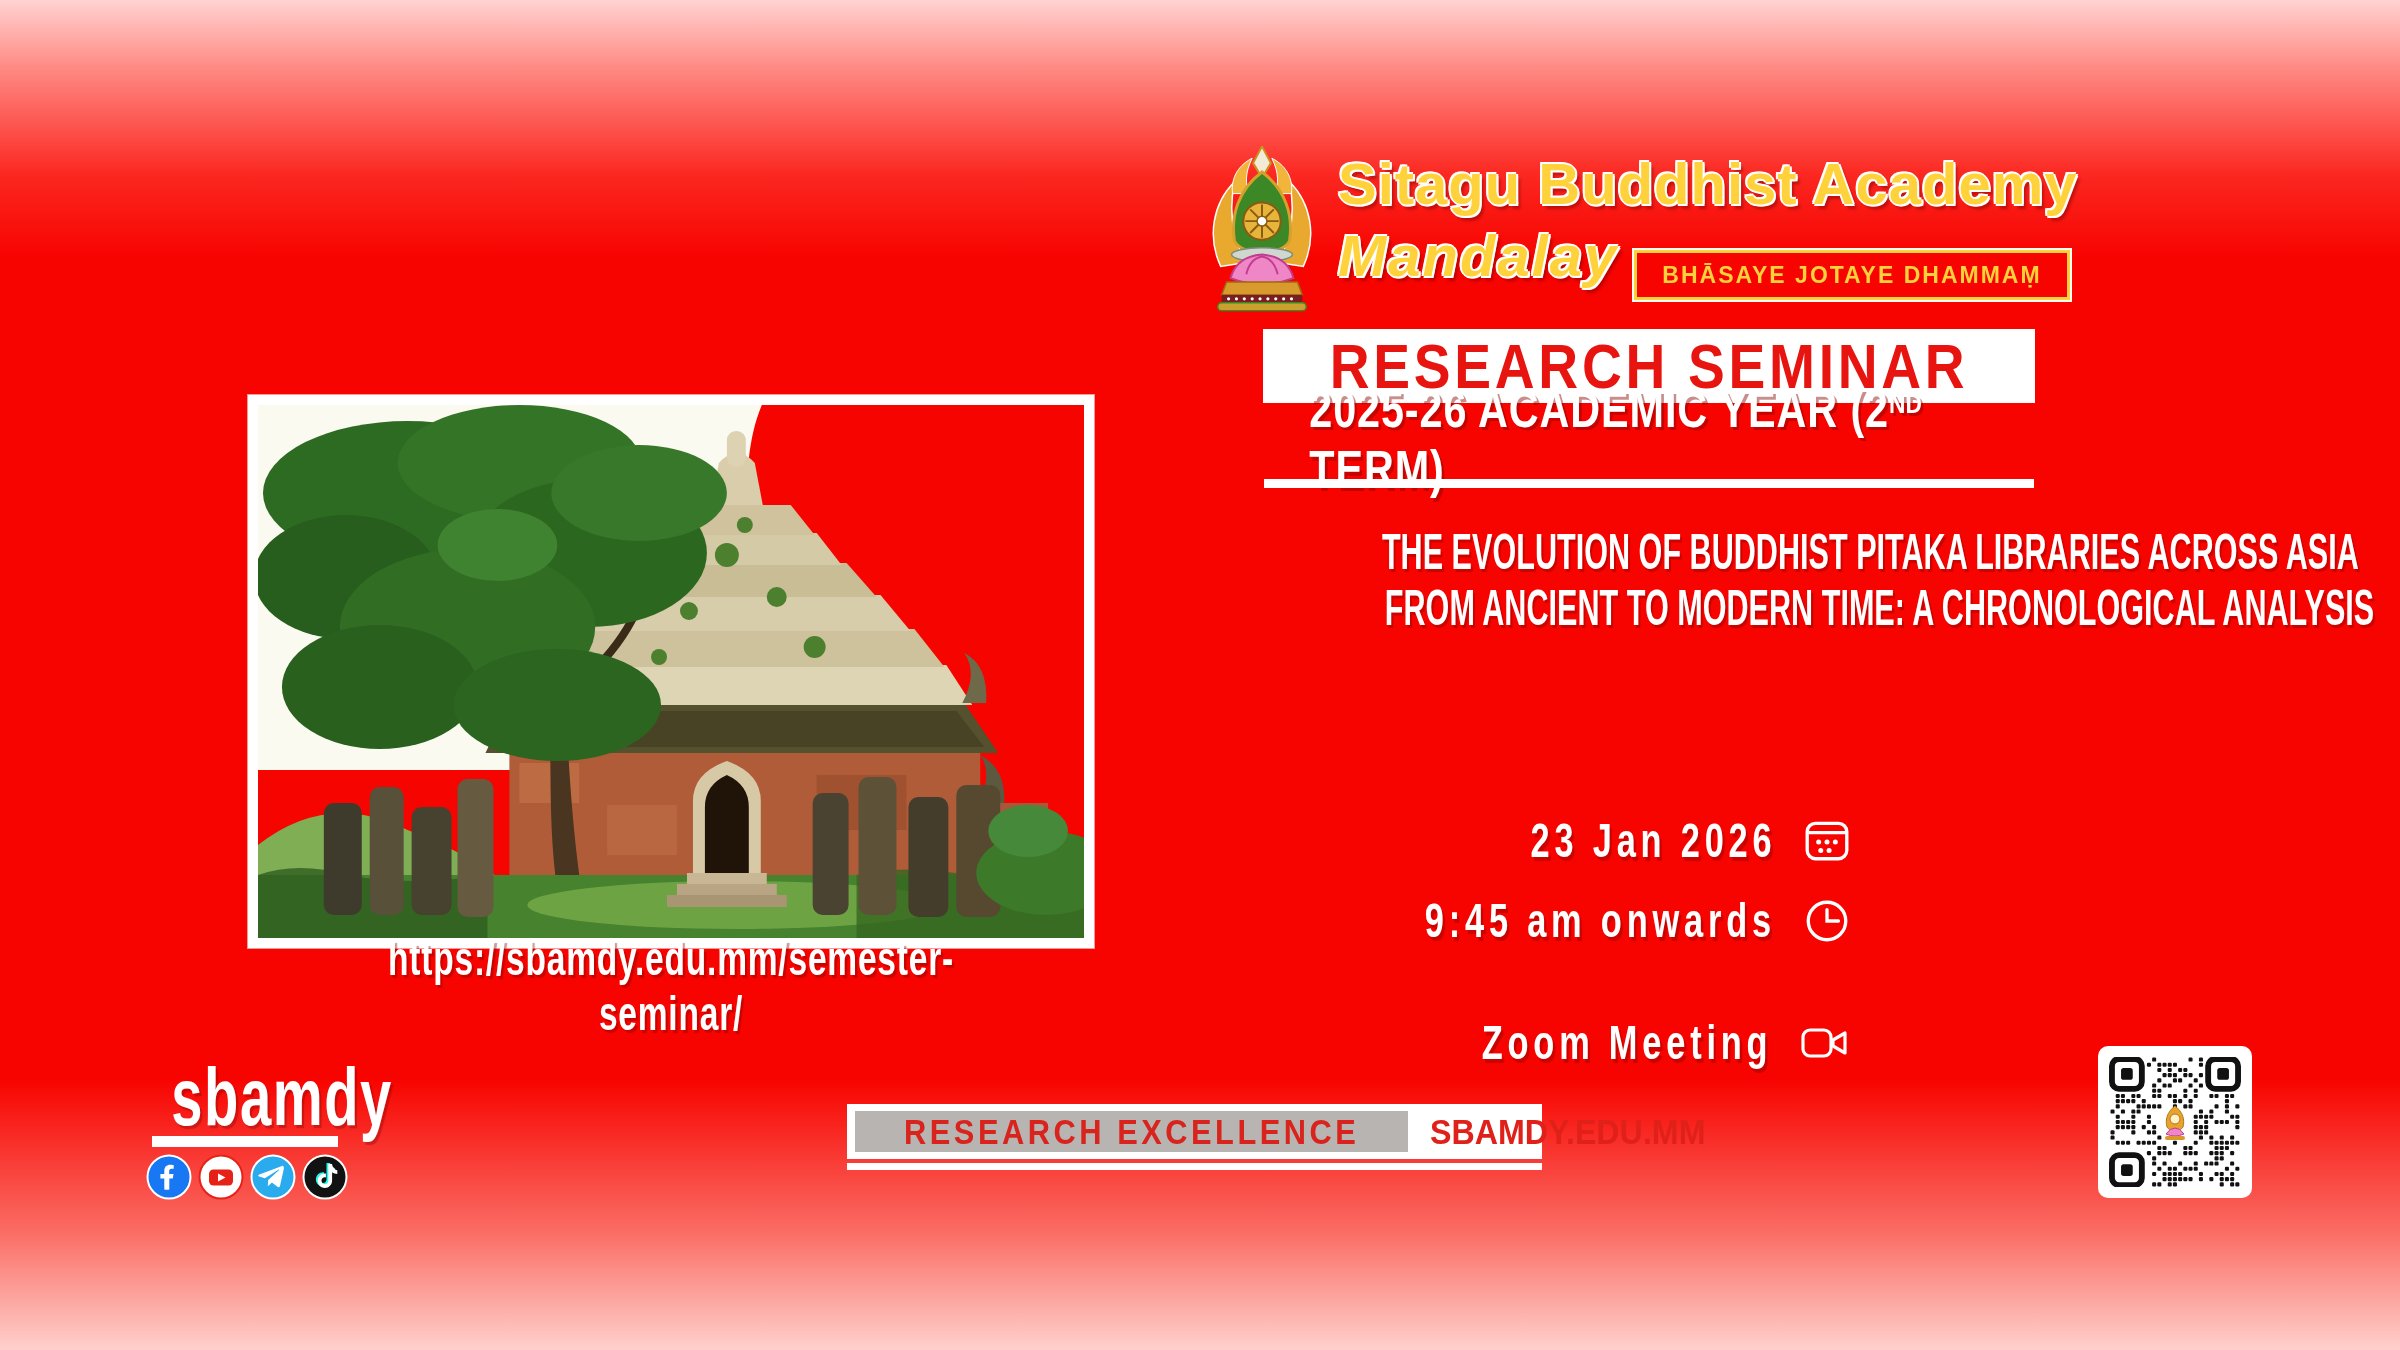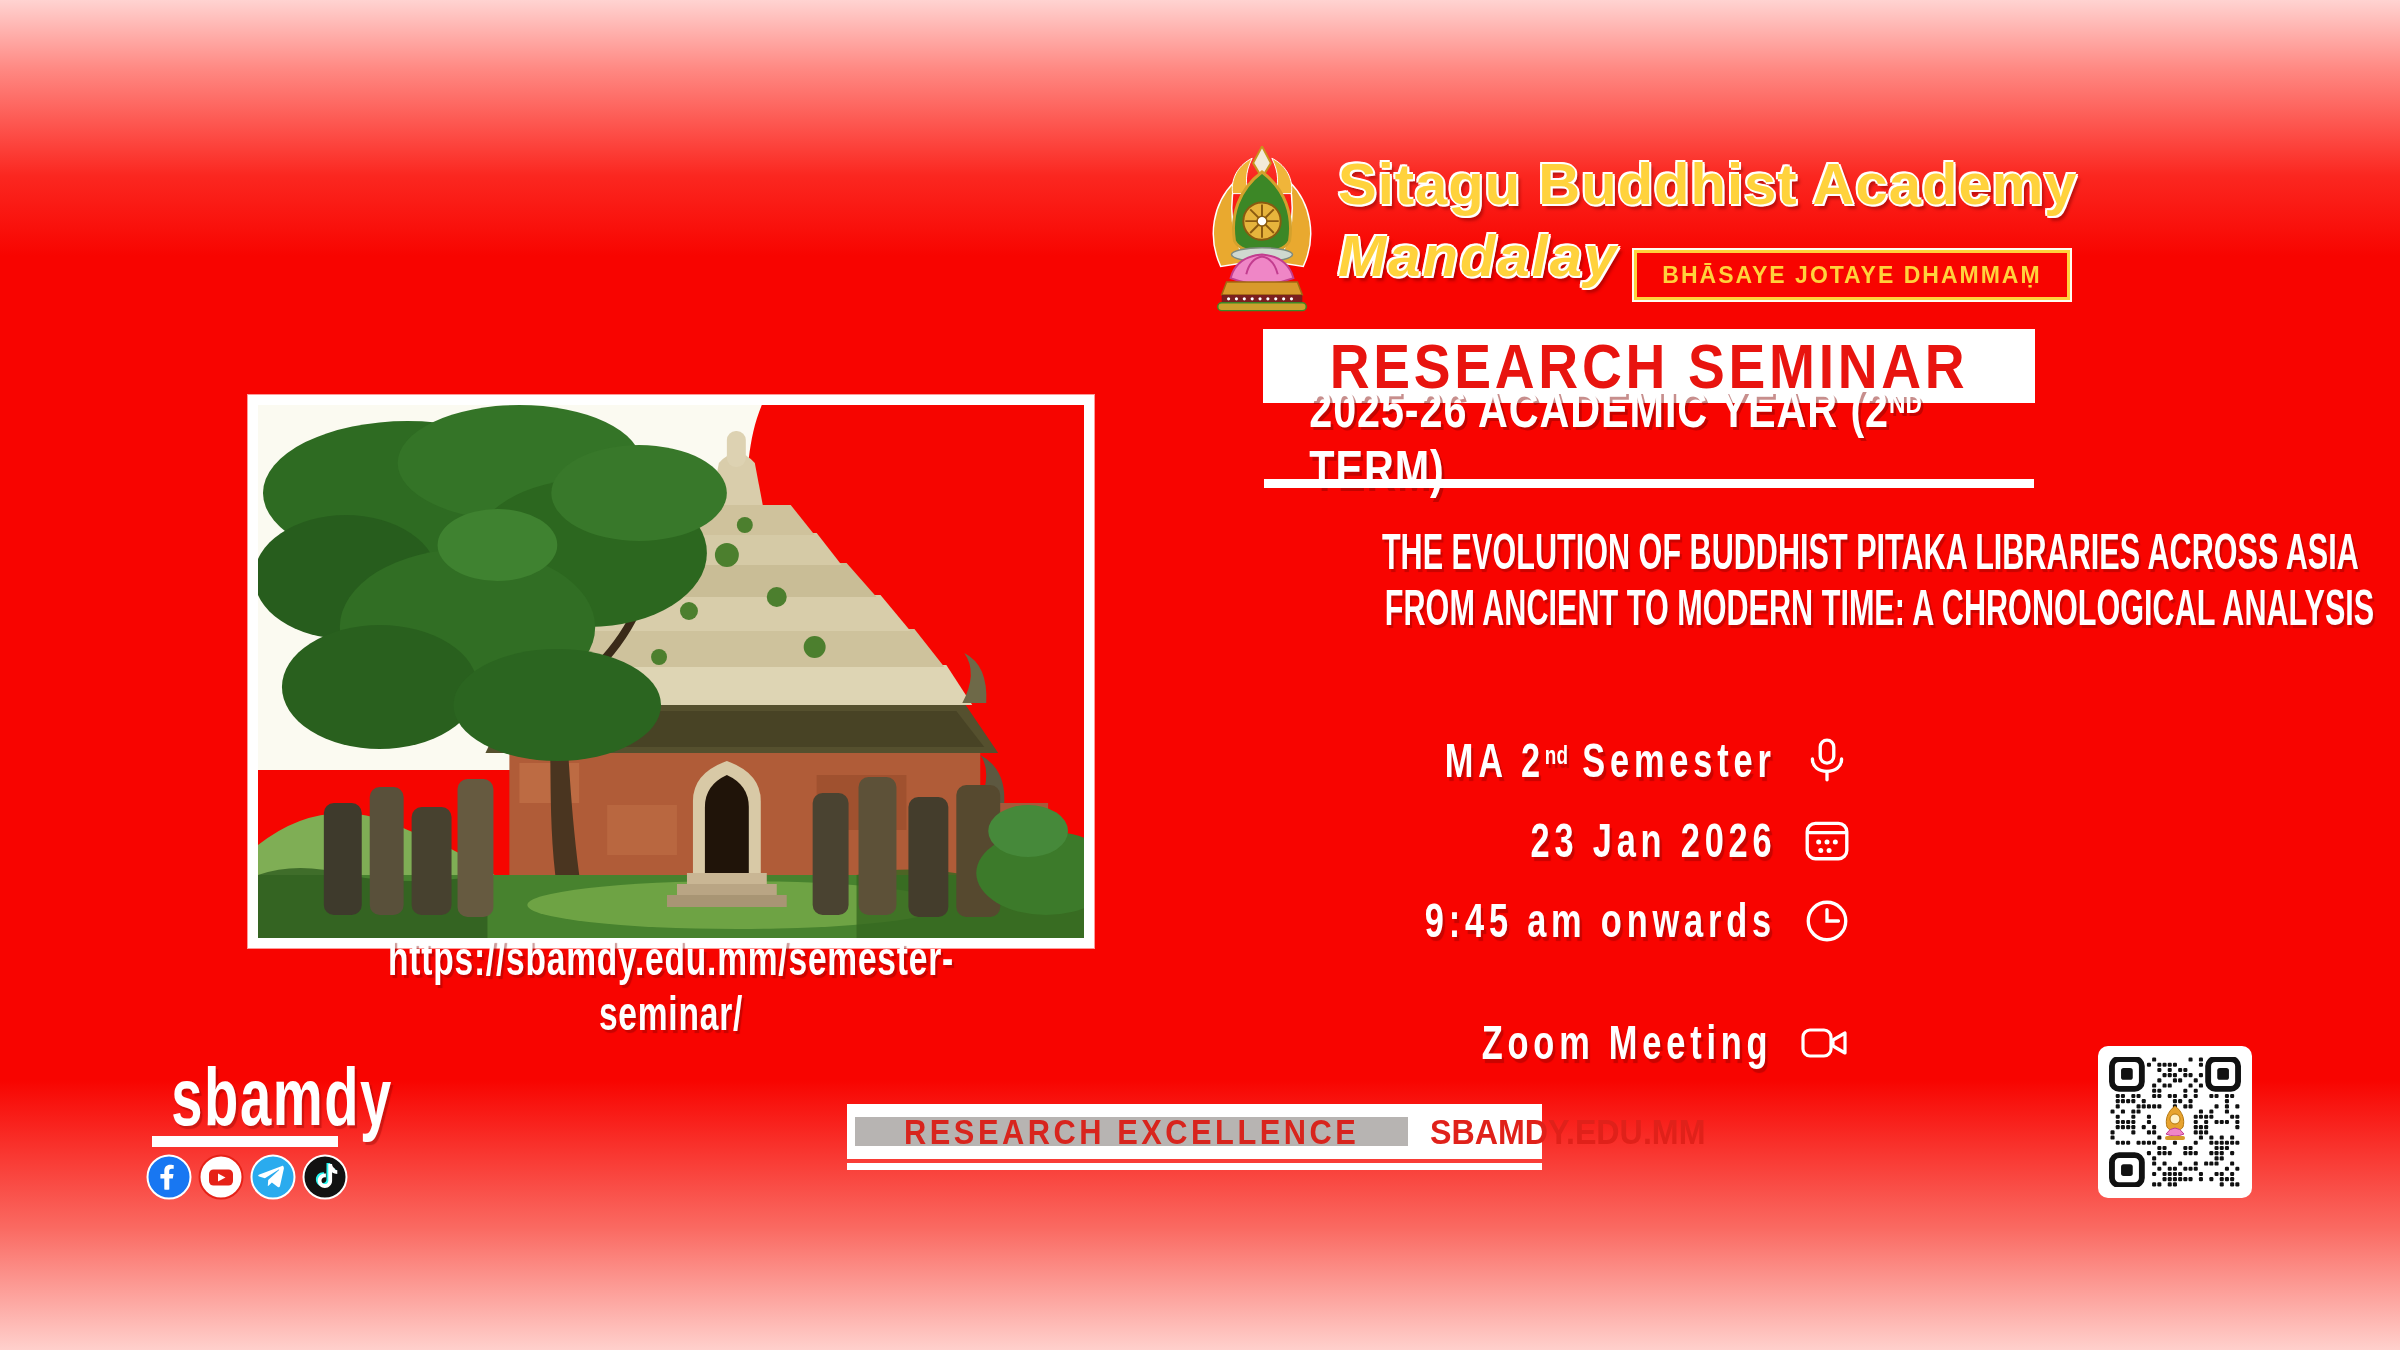--- a/index.html
+++ b/index.html
@@ -53,21 +53,21 @@
 
   
   .brand-name{left:140px;top:1056px;width:210px;}
   .brand-name span{display:inline-block;transform:scale(.78,1.12);font-size:72px;font-weight:bold;color:#fff;letter-spacing:2px;
     text-shadow:3px 3px 1px rgba(130,5,0,.35);}
   .brand-bar{left:152px;top:1136px;width:186px;height:11px;background:#fff;}
   .social-row{left:146px;top:1154px;display:flex;gap:6px;}
 
   
   .footer-banner{left:847px;top:1104px;width:695px;height:55px;background:#fff;display:flex;align-items:center;}
-  .excellence-chip{margin-left:8px;height:29px;background:#b7b4b2;display:flex;align-items:center;padding:0 18px;}
+  .excellence-chip{margin-left:8px;height:41px;background:#b7b4b2;display:flex;align-items:center;padding:0 18px;}
   .excellence-chip span{display:inline-block;transform:scale(.88,1);font-size:35px;font-weight:bold;color:#d8241d;letter-spacing:4px;white-space:nowrap;}
   .website-text{margin-left:10px;display:inline-block;transform:scale(.92,1);font-size:35px;font-weight:bold;color:#e0211a;letter-spacing:0;white-space:nowrap;}
   .footer-underline{left:847px;top:1163px;width:695px;height:7px;background:#fff;}
 
   
   .qr-box{left:2098px;top:1046px;width:154px;height:152px;background:#fff;border-radius:10px;padding:11px;box-sizing:border-box;}
   .qr-box svg{display:block;width:100%;height:100%;}
   .qr-logo{left:2158px;top:1104px;width:34px;height:38px;}
 </style>
 </head>
@@ -119,28 +119,20 @@
     <span>RESEARCH SEMINAR</span>
   </div>
   <div class="abs year-line">
     <span class="yr"><span>2025-26 ACADEMIC YEAR (2</span><span class="sup">ND</span><span> TERM)</span></span>
   </div>
   <div class="abs year-underline"></div>
 
   <div class="abs title-line title-1"><span>THE EVOLUTION OF BUDDHIST PITAKA LIBRARIES ACROSS ASIA</span></div>
   <div class="abs title-line title-2"><span>FROM ANCIENT TO MODERN TIME: A CHRONOLOGICAL ANALYSIS</span></div>
 
-  <div class="abs detail-row row-0">
-    <span class="lbl"><span>MA 2</span><span class="sup">nd</span><span> Semester</span></span>
-    <svg width="50" height="54" viewBox="0 0 48 48" fill="none" stroke="#fff" stroke-width="3.2" stroke-linecap="round">
-      <rect x="17.5" y="4" width="13" height="22" rx="6.5"></rect>
-      <path d="M10 22c0 8 6.5 12 14 12s14-4 14-12"></path>
-      <line x1="24" y1="34" x2="24" y2="42"></line>
-    </svg>
-  </div>
   <div class="abs detail-row row-1">
     <span class="lbl">23 Jan 2026</span>
     <svg width="50" height="50" viewBox="0 0 48 48" fill="none" stroke="#fff" stroke-width="3.2" stroke-linecap="round">
       <rect x="5" y="7" width="38" height="34" rx="8"></rect>
       <line x1="7" y1="16" x2="41" y2="16"></line>
       <g fill="#fff" stroke="none">
           <circle cx="16" cy="25" r="2.4"></circle>
           <circle cx="24" cy="25" r="2.4"></circle>
           <circle cx="32" cy="25" r="2.4"></circle>
           <circle cx="18" cy="33" r="2.4"></circle>

